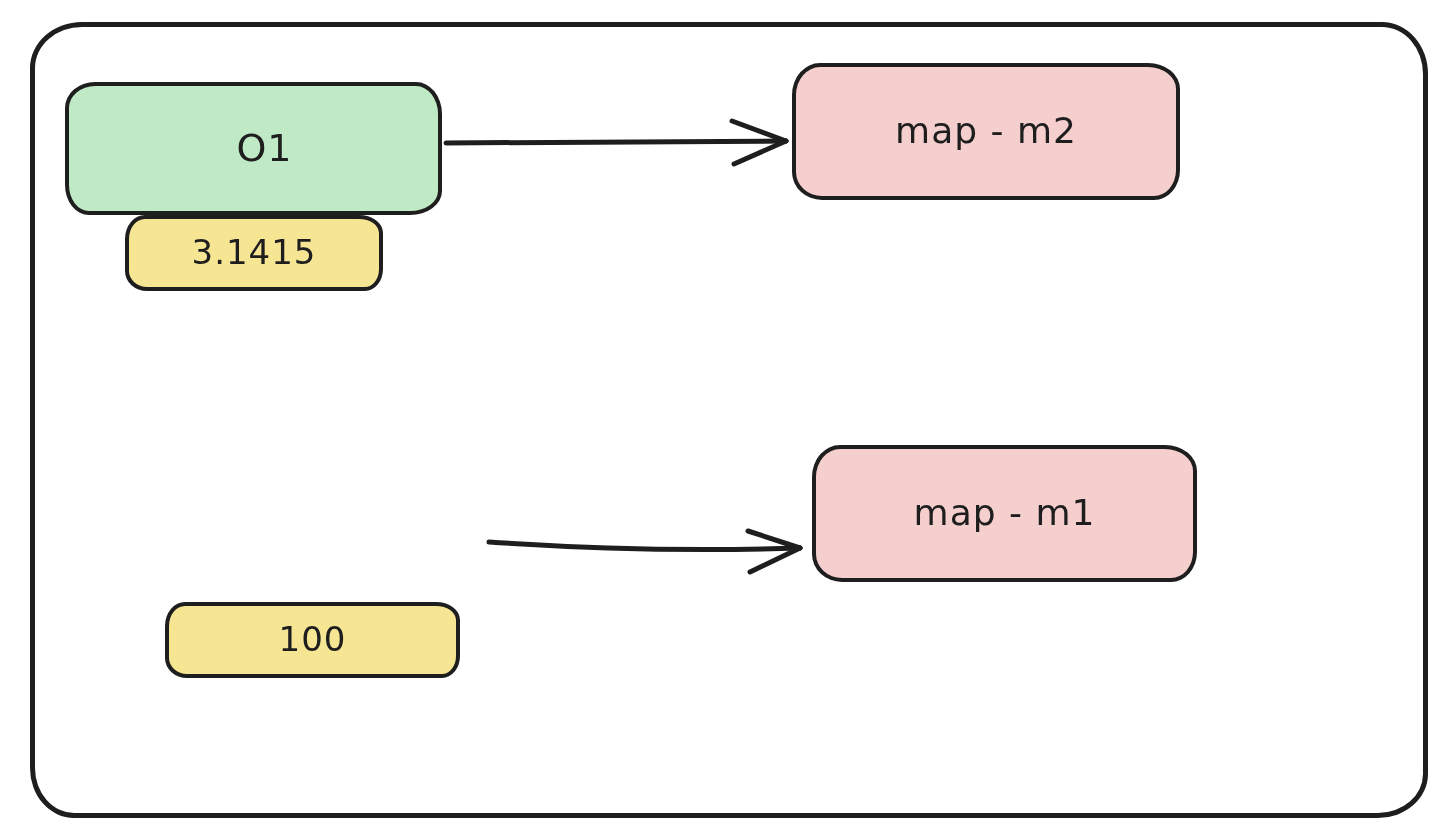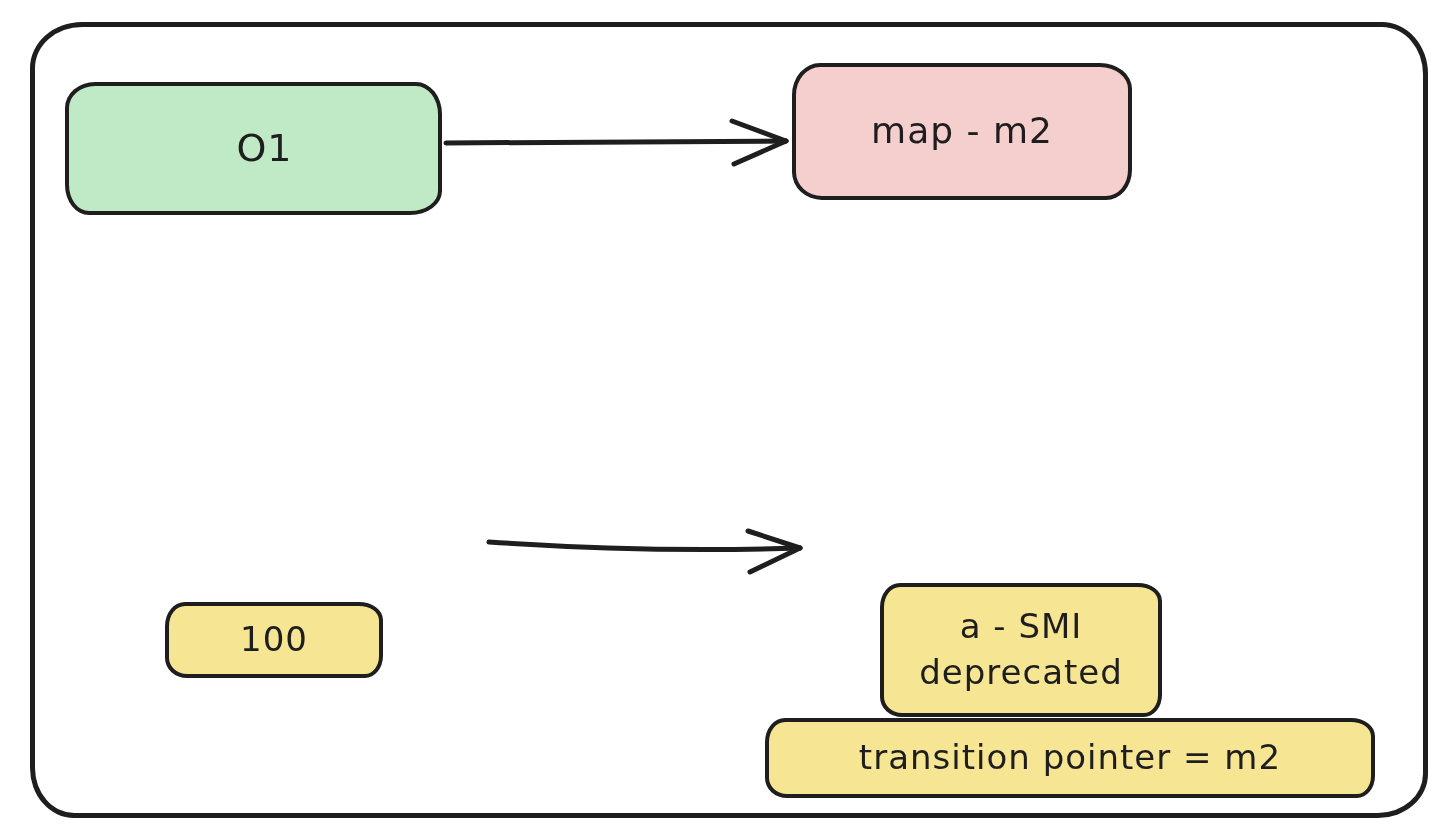--- a/index.html
+++ b/index.html
@@ -42,24 +42,24 @@
     color: #1e1e1e;
   }
   .node .label { white-space: pre-line; line-height: 1.35; }
   .green  { background: #c0eac5; border-radius: 30px 26px 32px 24px / 26px 32px 24px 30px; }
   .pink   { background: #f5cfce; border-radius: 28px 32px 26px 30px / 32px 26px 30px 28px; }
   .yellow { background: #f6e593; border-radius: 20px 24px 18px 22px / 24px 18px 22px 20px; }
 
   
   .n-o1          { left:  65px; top:  82px; width: 377px; height: 133px; font-size: 38px; padding-left: 22px; }
   .n-o1-value    { left: 125px; top: 215px; width: 258px; height:  76px; }
-  .n-map-m2      { left: 792px; top:  63px; width: 340px; height: 137px; font-size: 36px; }
+  .n-map-m2      { left: 792px; top:  63px; width: 388px; height: 137px; font-size: 36px; }
   .n-map-m2-f    { left: 857px; top: 203px; width: 261px; height:  77px; }
   .n-o2          { left: 105px; top: 468px; width: 380px; height: 135px; font-size: 38px; }
-  .n-o2-value    { left: 165px; top: 602px; width: 218px; height:  76px; }
+  .n-o2-value    { left: 165px; top: 602px; width: 295px; height:  76px; }
   .n-map-m1      { left: 812px; top: 445px; width: 385px; height: 137px; font-size: 36px; }
   .n-map-m1-f    { left: 880px; top: 583px; width: 282px; height: 134px; }
   .n-transition  { left: 765px; top: 718px; width: 610px; height:  80px; }
 
   .edges {
     position: absolute;
     left: 0; top: 0;
     width: 1456px;
     height: 835px;
     pointer-events: none;
@@ -88,34 +88,33 @@
       <path d="M 489 542 Q 650 553 800 548"></path>
       <path d="M 800 548 L 748 531"></path>
       <path d="M 800 548 L 750 572"></path>
     </g>
   </svg>
 
   <div class="node green n-o1">
     <span class="label">O1</span>
   </div>
 
+  <div class="node yellow n-o1-value">
+    <span class="label">3.1415</span>
+  </div>
 
   <div class="node pink n-map-m2">
     <span class="label">map - m2</span>
   </div>
 
 
 
   <div class="node yellow n-o2-value">
     <span class="label">100</span>
   </div>
 
-
-  <div class="node yellow n-map-m1-f">
-    <span class="label">a - SMI
-deprecated</span>
+  <div class="node pink n-map-m1">
+    <span class="label">map - m1</span>
   </div>
 
-  <div class="node yellow n-transition">
-    <span class="label">transition pointer = m2</span>
-  </div>
+
 
 </div>
 
 </body></html>

